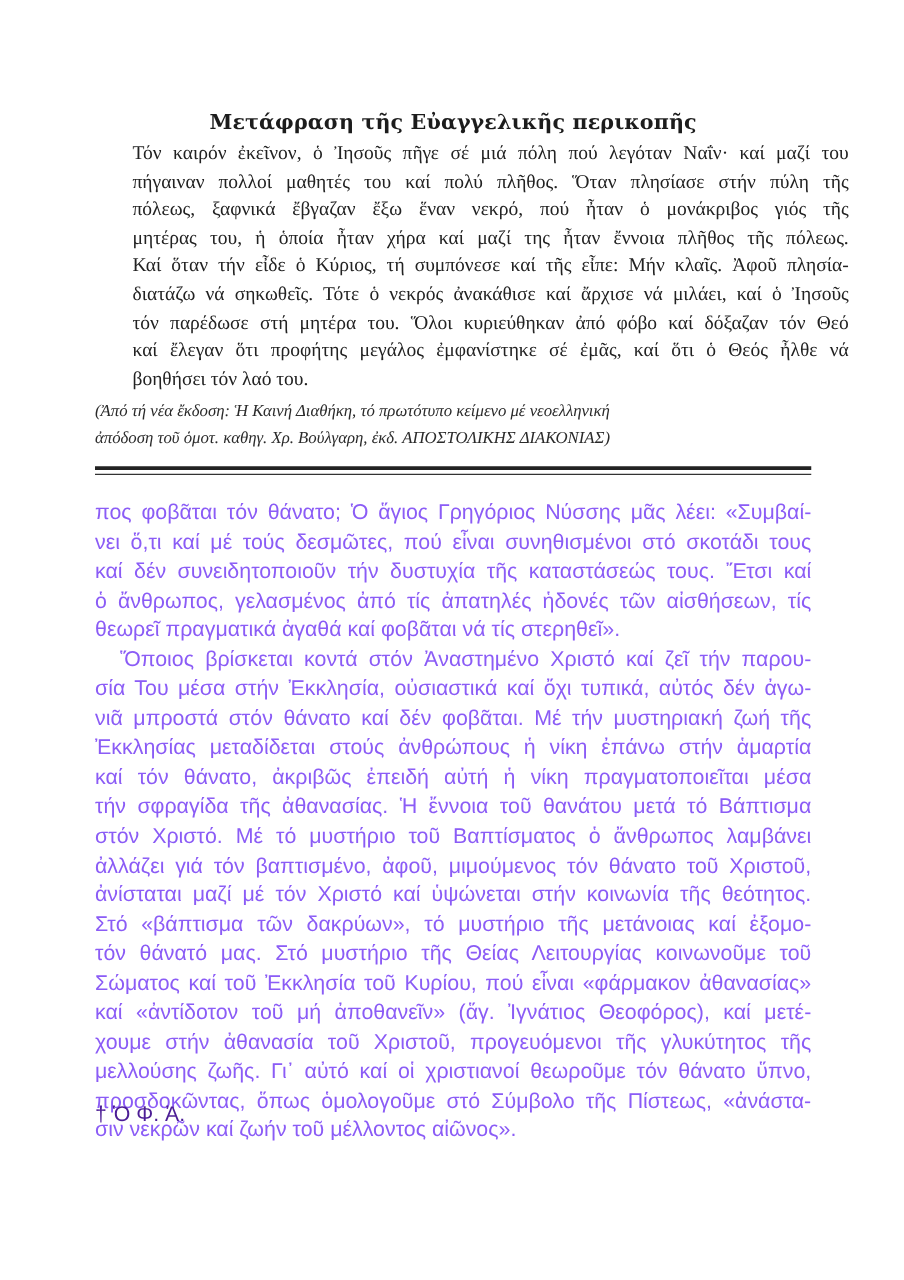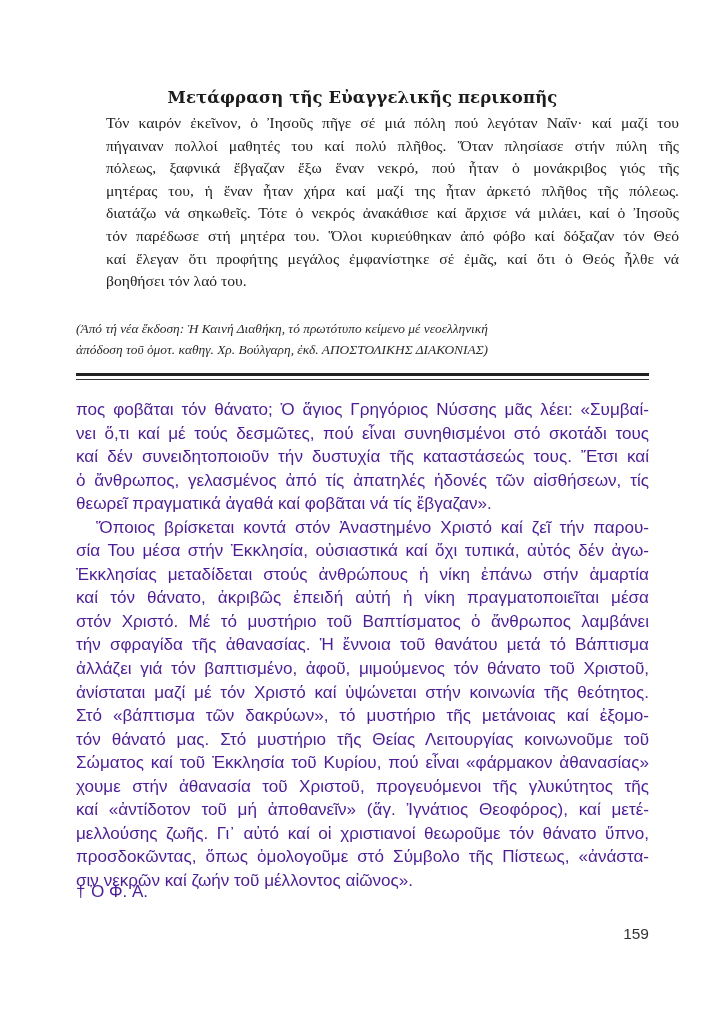--- a/index.html
+++ b/index.html
@@ -53,21 +53,21 @@
   .rule-thin {
     position: absolute; left: 76px; top: 378.5px; width: 573px; height: 1px;
     background: #333;
   }
 
   .sans-block {
     position: absolute; left: 76px; top: 398px; width: 573px;
     font-family: "Liberation Sans", sans-serif;
     font-size: 17.1px;
     line-height: 23.55px;
-    color: #4c1d95;
+    color: #8b5cf6;
   }
   .sans-line {
     display: block; white-space: nowrap;
     text-align: justify; text-align-last: justify;
     height: 23.55px;
   }
   .sans-line.last { text-align-last: left; }
   .sans-line.indent { text-indent: 20px; }
 
   .signature {
@@ -89,56 +89,57 @@
 <body>
 
 <div class="page">
 
   <div class="box-title">Μετάφραση τῆς Εὐαγγελικῆς περικοπῆς</div>
 
   <div class="serif-block">
     <span class="serif-line">Τόν καιρόν ἐκεῖνον, ὁ Ἰησοῦς πῆγε σέ μιά πόλη πού λεγόταν Ναΐν· καί μαζί του</span>
     <span class="serif-line">πήγαιναν πολλοί μαθητές του καί πολύ πλῆθος. Ὅταν πλησίασε στήν πύλη τῆς</span>
     <span class="serif-line">πόλεως, ξαφνικά ἔβγαζαν ἔξω ἕναν νεκρό, πού ἦταν ὁ μονάκριβος γιός τῆς</span>
-    <span class="serif-line">μητέρας του, ἡ ἕναν ἦταν χήρα καί μαζί της ἦταν ἀρκετό πλῆθος τῆς πόλεως.</span>
+    <span class="serif-line">μητέρας του, ἡ ὁποία ἦταν χήρα καί μαζί της ἦταν ἔννοια πλῆθος τῆς πόλεως.</span>
+    <span class="serif-line">Καί ὅταν τήν εἶδε ὁ Κύριος, τή συμπόνεσε καί τῆς εἶπε: Μήν κλαῖς. Ἀφοῦ πλησία-</span>
     <span class="serif-line">διατάζω νά σηκωθεῖς. Τότε ὁ νεκρός ἀνακάθισε καί ἄρχισε νά μιλάει, καί ὁ Ἰησοῦς</span>
     <span class="serif-line">τόν παρέδωσε στή μητέρα του. Ὅλοι κυριεύθηκαν ἀπό φόβο καί δόξαζαν τόν Θεό</span>
     <span class="serif-line">καί ἔλεγαν ὅτι προφήτης μεγάλος ἐμφανίστηκε σέ ἐμᾶς, καί ὅτι ὁ Θεός ἦλθε νά</span>
     <span class="serif-line last">βοηθήσει τόν λαό του.</span>
   </div>
 
   <div class="citation">
     <span>(Ἀπό τή νέα ἔκδοση: Ἡ Καινή Διαθήκη, τό πρωτότυπο κείμενο μέ νεοελληνική</span>
     <span>ἀπόδοση τοῦ ὁμοτ. καθηγ. Χρ. Βούλγαρη, ἐκδ. ΑΠΟΣΤΟΛΙΚΗΣ ΔΙΑΚΟΝΙΑΣ)</span>
   </div>
 
   <div class="rule-thick"></div>
   <div class="rule-thin"></div>
 
   <div class="sans-block">
     <span class="sans-line">πος φοβᾶται τόν θάνατο; Ὁ ἅγιος Γρηγόριος Νύσσης μᾶς λέει: «Συμβαί-</span>
     <span class="sans-line">νει ὅ,τι καί μέ τούς δεσμῶτες, πού εἶναι συνηθισμένοι στό σκοτάδι τους</span>
     <span class="sans-line">καί δέν συνειδητοποιοῦν τήν δυστυχία τῆς καταστάσεώς τους. Ἔτσι καί</span>
     <span class="sans-line">ὁ ἄνθρωπος, γελασμένος ἀπό τίς ἀπατηλές ἡδονές τῶν αἰσθήσεων, τίς</span>
-    <span class="sans-line last">θεωρεῖ πραγματικά ἀγαθά καί φοβᾶται νά τίς ἔβγαζαν».</span>
+    <span class="sans-line last">θεωρεῖ πραγματικά ἀγαθά καί φοβᾶται νά τίς στερηθεῖ».</span>
     <span class="sans-line indent">Ὅποιος βρίσκεται κοντά στόν Ἀναστημένο Χριστό καί ζεῖ τήν παρου-</span>
     <span class="sans-line">σία Του μέσα στήν Ἐκκλησία, οὐσιαστικά καί ὄχι τυπικά, αὐτός δέν ἀγω-</span>
+    <span class="sans-line">νιᾶ μπροστά στόν θάνατο καί δέν φοβᾶται. Μέ τήν μυστηριακή ζωή τῆς</span>
     <span class="sans-line">Ἐκκλησίας μεταδίδεται στούς ἀνθρώπους ἡ νίκη ἐπάνω στήν ἁμαρτία</span>
     <span class="sans-line">καί τόν θάνατο, ἀκριβῶς ἐπειδή αὐτή ἡ νίκη πραγματοποιεῖται μέσα</span>
+    <span class="sans-line">τήν σφραγίδα τῆς ἀθανασίας. Ἡ ἔννοια τοῦ θανάτου μετά τό Βάπτισμα</span>
     <span class="sans-line">στόν Χριστό. Μέ τό μυστήριο τοῦ Βαπτίσματος ὁ ἄνθρωπος λαμβάνει</span>
-    <span class="sans-line">τήν σφραγίδα τῆς ἀθανασίας. Ἡ ἔννοια τοῦ θανάτου μετά τό Βάπτισμα</span>
     <span class="sans-line">ἀλλάζει γιά τόν βαπτισμένο, ἀφοῦ, μιμούμενος τόν θάνατο τοῦ Χριστοῦ,</span>
     <span class="sans-line">ἀνίσταται μαζί μέ τόν Χριστό καί ὑψώνεται στήν κοινωνία τῆς θεότητος.</span>
     <span class="sans-line">Στό «βάπτισμα τῶν δακρύων», τό μυστήριο τῆς μετάνοιας καί ἐξομο-</span>
     <span class="sans-line">τόν θάνατό μας. Στό μυστήριο τῆς Θείας Λειτουργίας κοινωνοῦμε τοῦ</span>
     <span class="sans-line">Σώματος καί τοῦ Ἐκκλησία τοῦ Κυρίου, πού εἶναι «φάρμακον ἀθανασίας»</span>
+    <span class="sans-line">καί «ἀντίδοτον τοῦ μή ἀποθανεῖν» (ἅγ. Ἰγνάτιος Θεοφόρος), καί μετέ-</span>
     <span class="sans-line">χουμε στήν ἀθανασία τοῦ Χριστοῦ, προγευόμενοι τῆς γλυκύτητος τῆς</span>
-    <span class="sans-line">καί «ἀντίδοτον τοῦ μή ἀποθανεῖν» (ἅγ. Ἰγνάτιος Θεοφόρος), καί μετέ-</span>
     <span class="sans-line">μελλούσης ζωῆς. Γι᾿ αὐτό καί οἱ χριστιανοί θεωροῦμε τόν θάνατο ὕπνο,</span>
     <span class="sans-line">προσδοκῶντας, ὅπως ὁμολογοῦμε στό Σύμβολο τῆς Πίστεως, «ἀνάστα-</span>
     <span class="sans-line last">σιν νεκρῶν καί ζωήν τοῦ μέλλοντος αἰῶνος».</span>
   </div>
 
   <div class="signature">† Ὁ Φ. Ἀ.</div>
 
-  <div class="page-number">159</div>
 
 </div>
 
 </body></html>

